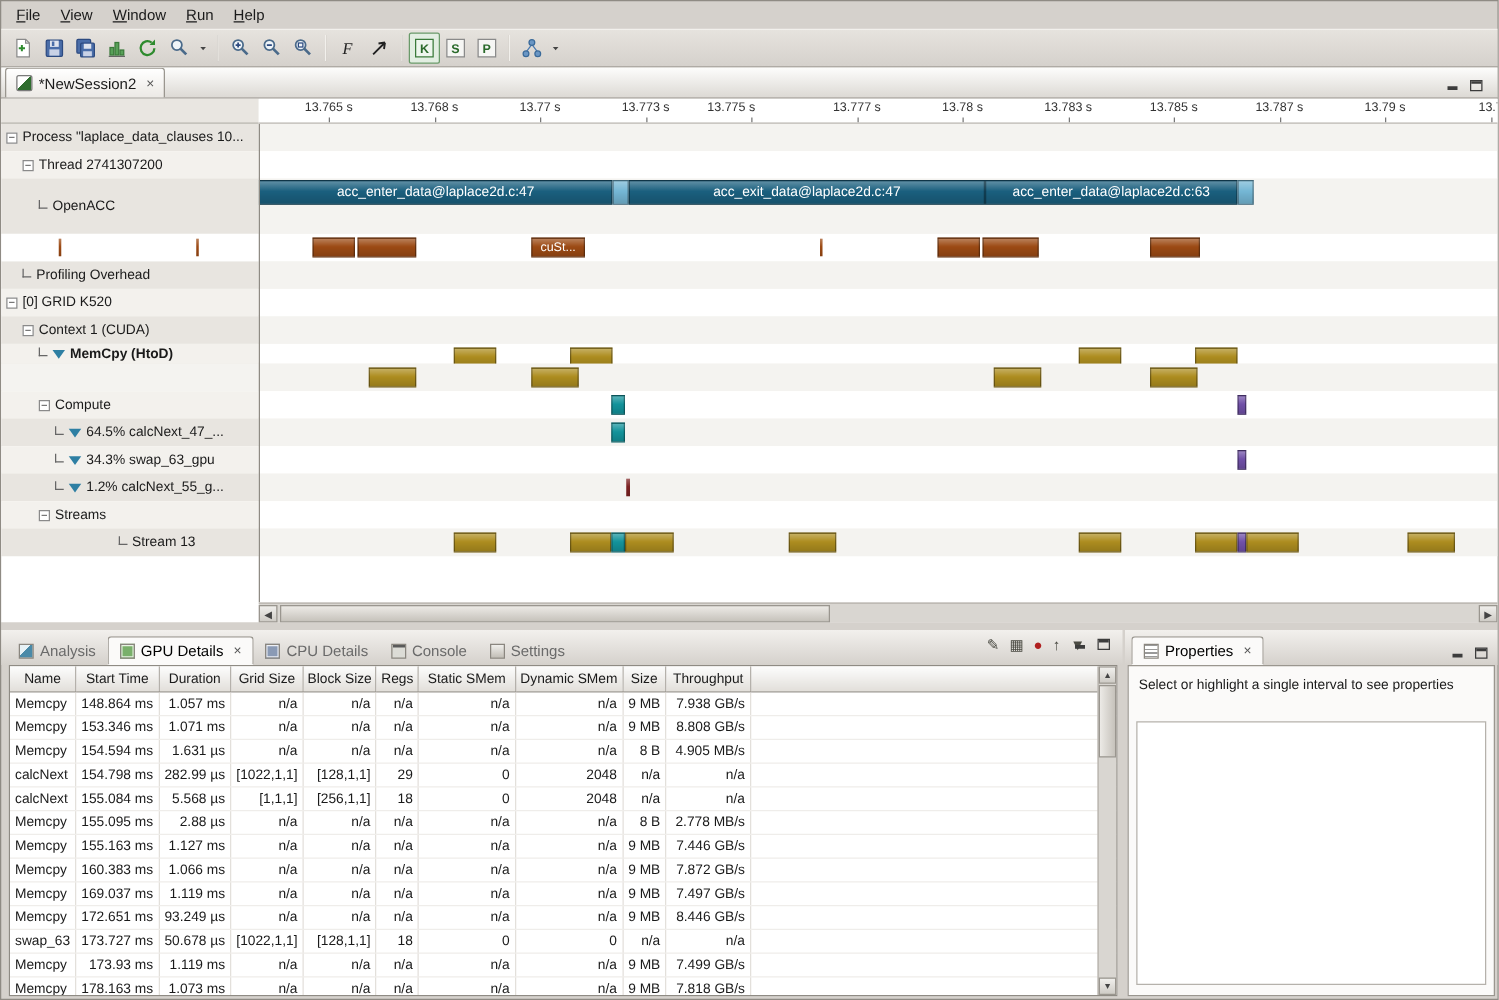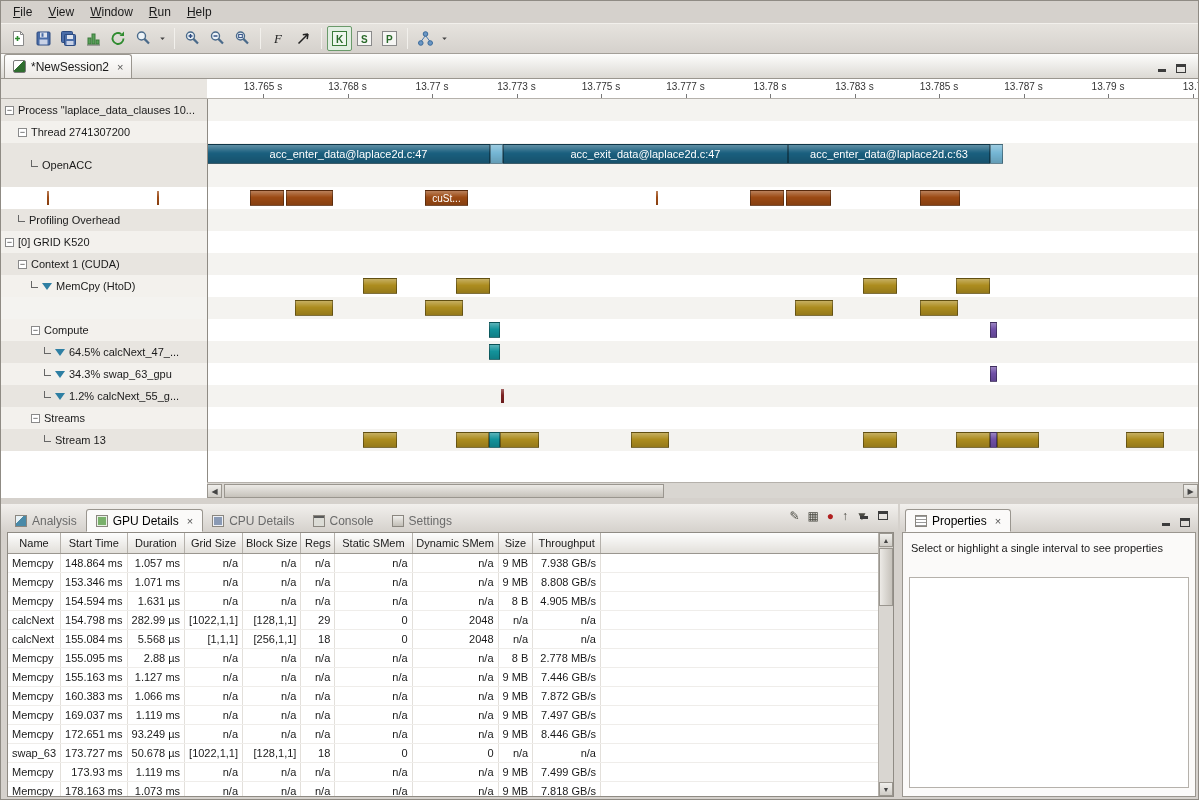--- a/index.html
+++ b/index.html
@@ -246,21 +246,21 @@
       <div class="tl-corner"></div>
       <div class="tl-ruler" id="ruler">
           <div class="tick" style="left: 56px;">13.765 s</div>
           <div class="tickline" style="left: 56px;"></div>
           <div class="tick" style="left: 140.5px;">13.768 s</div>
           <div class="tickline" style="left: 140.5px;"></div>
           <div class="tick" style="left: 225px;">13.77 s</div>
           <div class="tickline" style="left: 225px;"></div>
           <div class="tick" style="left: 309.5px;">13.773 s</div>
           <div class="tickline" style="left: 309.5px;"></div>
-          <div class="tick" style="left: 394px;">13.775 s</div>
+          <div class="tick" style="left: 378px;">13.775 s</div>
           <div class="tickline" style="left: 394px;"></div>
           <div class="tick" style="left: 478.5px;">13.777 s</div>
           <div class="tickline" style="left: 478.5px;"></div>
           <div class="tick" style="left: 563px;">13.78 s</div>
           <div class="tickline" style="left: 563px;"></div>
           <div class="tick" style="left: 647.5px;">13.783 s</div>
           <div class="tickline" style="left: 647.5px;"></div>
           <div class="tick" style="left: 732px;">13.785 s</div>
           <div class="tickline" style="left: 732px;"></div>
           <div class="tick" style="left: 816.5px;">13.787 s</div>
@@ -339,21 +339,21 @@
           </div>
           <div class="tl-row" style="height: 22px;">
             <div class="tl-label" style="padding-left: 17px;">
               <span class="minusbox">−</span>
               <span class="lbltxt">Context 1 (CUDA)</span>
             </div>
             <div class="tl-track">
               <div class="lane"></div>
             </div>
           </div>
-          <div class="tl-row" style="height: 22px;">
+          <div class="tl-row" style="height: 16px; font-weight: bold;">
             <div class="tl-label" style="padding-left: 30px;">
               <span class="elbow"></span>
               <span class="funnel"></span>
               <span class="lbltxt">MemCpy (HtoD)</span>
             </div>
             <div class="tl-track">
               <div class="lane">
                 <div class="bar" style="left: 156px; width: 34px; background-color: rgb(173, 141, 31);"></div>
                 <div class="bar" style="left: 249px; width: 34px; background-color: rgb(173, 141, 31);"></div>
                 <div class="bar" style="left: 656px; width: 34px; background-color: rgb(173, 141, 31);"></div>
@@ -422,21 +422,21 @@
           <div class="tl-row" style="height: 22px;">
             <div class="tl-label" style="padding-left: 30px;">
               <span class="minusbox">−</span>
               <span class="lbltxt">Streams</span>
             </div>
             <div class="tl-track">
               <div class="lane"></div>
             </div>
           </div>
           <div class="tl-row" style="height: 22px;">
-            <div class="tl-label" style="padding-left: 43px;">
+            <div class="tl-label" style="padding-left: 43px; justify-content: center;">
               <span class="elbow"></span>
               <span class="lbltxt">Stream 13</span>
             </div>
             <div class="tl-track">
               <div class="lane">
                 <div class="bar" style="left: 156px; width: 34px; background-color: rgb(173, 141, 31);"></div>
                 <div class="bar" style="left: 249px; width: 33px; background-color: rgb(173, 141, 31);"></div>
                 <div class="bar" style="left: 282px; width: 11px; background-color: rgb(19, 147, 155);"></div>
                 <div class="bar" style="left: 293px; width: 39px; background-color: rgb(173, 141, 31);"></div>
                 <div class="bar" style="left: 424px; width: 38px; background-color: rgb(173, 141, 31);"></div>

